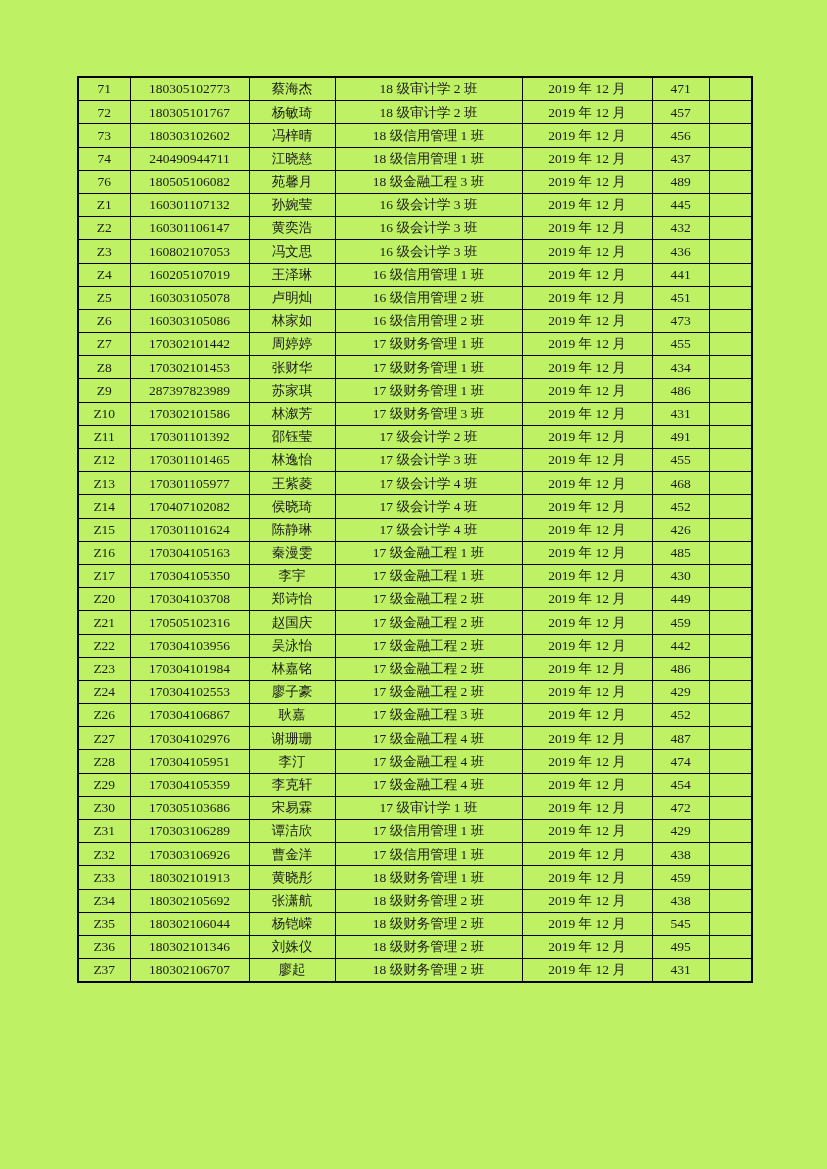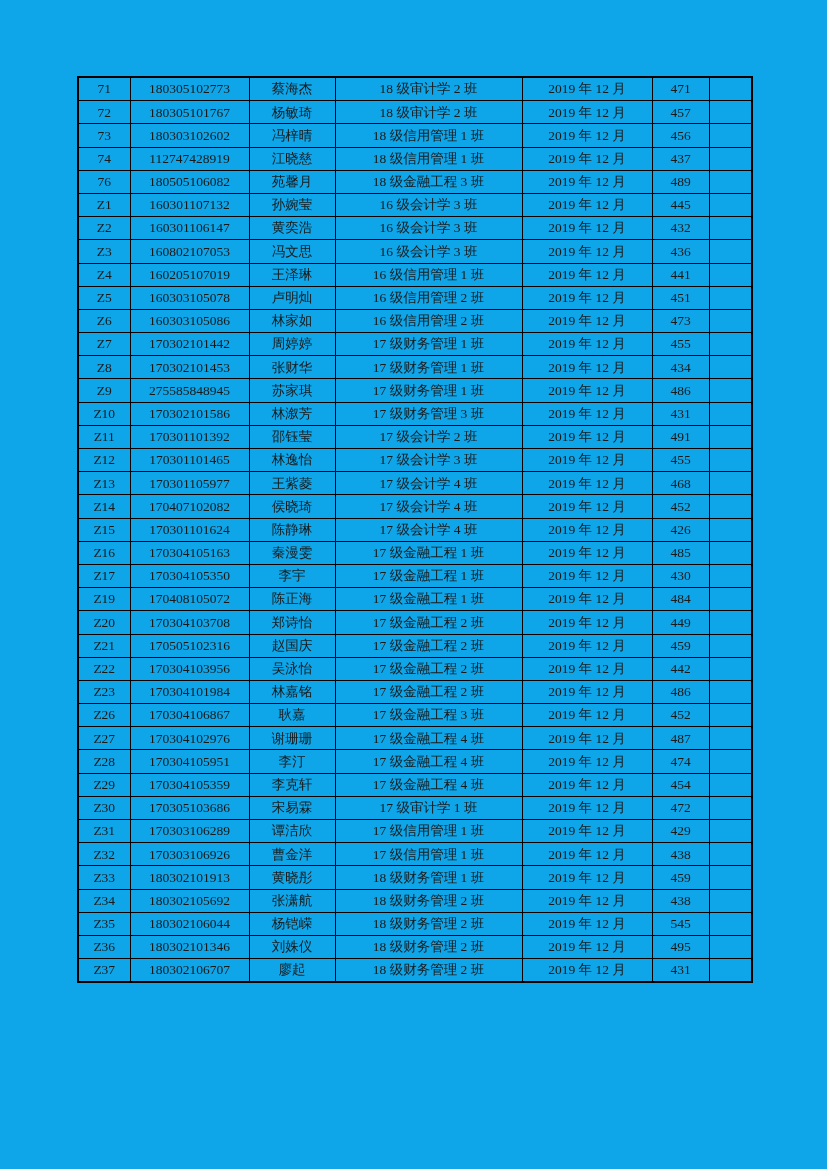--- a/index.html
+++ b/index.html
@@ -10,21 +10,21 @@
   body {
     width: 827px;
     height: 1169px;
     position: relative;
     font-family: "Liberation Serif", "DejaVu Serif", serif;
     color: #000000;
   }
   .page {
     position: absolute;
     inset: 0;
-    background: #0ea5e9;
+    background: #bef264;
     overflow: hidden;
   }
   table.score-table {
     position: absolute;
     left: 77px;
     top: 76px;
     border-collapse: collapse;
     table-layout: fixed;
     width: 674px;
     border: 2px solid #000000;
@@ -79,21 +79,21 @@
           <td>73</td>
           <td>180303102602</td>
           <td>冯梓晴</td>
           <td>18 级信用管理 1 班</td>
           <td>2019 年 12 月</td>
           <td>456</td>
           <td></td>
         </tr>
         <tr>
           <td>74</td>
-          <td>112747428919</td>
+          <td>240490944711</td>
           <td>江晓慈</td>
           <td>18 级信用管理 1 班</td>
           <td>2019 年 12 月</td>
           <td>437</td>
           <td></td>
         </tr>
         <tr>
           <td>76</td>
           <td>180505106082</td>
           <td>苑馨月</td>
@@ -169,21 +169,21 @@
           <td>Z8</td>
           <td>170302101453</td>
           <td>张财华</td>
           <td>17 级财务管理 1 班</td>
           <td>2019 年 12 月</td>
           <td>434</td>
           <td></td>
         </tr>
         <tr>
           <td>Z9</td>
-          <td>275585848945</td>
+          <td>287397823989</td>
           <td>苏家琪</td>
           <td>17 级财务管理 1 班</td>
           <td>2019 年 12 月</td>
           <td>486</td>
           <td></td>
         </tr>
         <tr>
           <td>Z10</td>
           <td>170302101586</td>
           <td>林溆芳</td>
@@ -249,29 +249,20 @@
         <tr>
           <td>Z17</td>
           <td>170304105350</td>
           <td>李宇</td>
           <td>17 级金融工程 1 班</td>
           <td>2019 年 12 月</td>
           <td>430</td>
           <td></td>
         </tr>
         <tr>
-          <td>Z19</td>
-          <td>170408105072</td>
-          <td>陈正海</td>
-          <td>17 级金融工程 1 班</td>
-          <td>2019 年 12 月</td>
-          <td>484</td>
-          <td></td>
-        </tr>
-        <tr>
           <td>Z20</td>
           <td>170304103708</td>
           <td>郑诗怡</td>
           <td>17 级金融工程 2 班</td>
           <td>2019 年 12 月</td>
           <td>449</td>
           <td></td>
         </tr>
         <tr>
           <td>Z21</td>
@@ -291,20 +282,29 @@
           <td>442</td>
           <td></td>
         </tr>
         <tr>
           <td>Z23</td>
           <td>170304101984</td>
           <td>林嘉铭</td>
           <td>17 级金融工程 2 班</td>
           <td>2019 年 12 月</td>
           <td>486</td>
+          <td></td>
+        </tr>
+        <tr>
+          <td>Z24</td>
+          <td>170304102553</td>
+          <td>廖子豪</td>
+          <td>17 级金融工程 2 班</td>
+          <td>2019 年 12 月</td>
+          <td>429</td>
           <td></td>
         </tr>
         <tr>
           <td>Z26</td>
           <td>170304106867</td>
           <td>耿嘉</td>
           <td>17 级金融工程 3 班</td>
           <td>2019 年 12 月</td>
           <td>452</td>
           <td></td>

